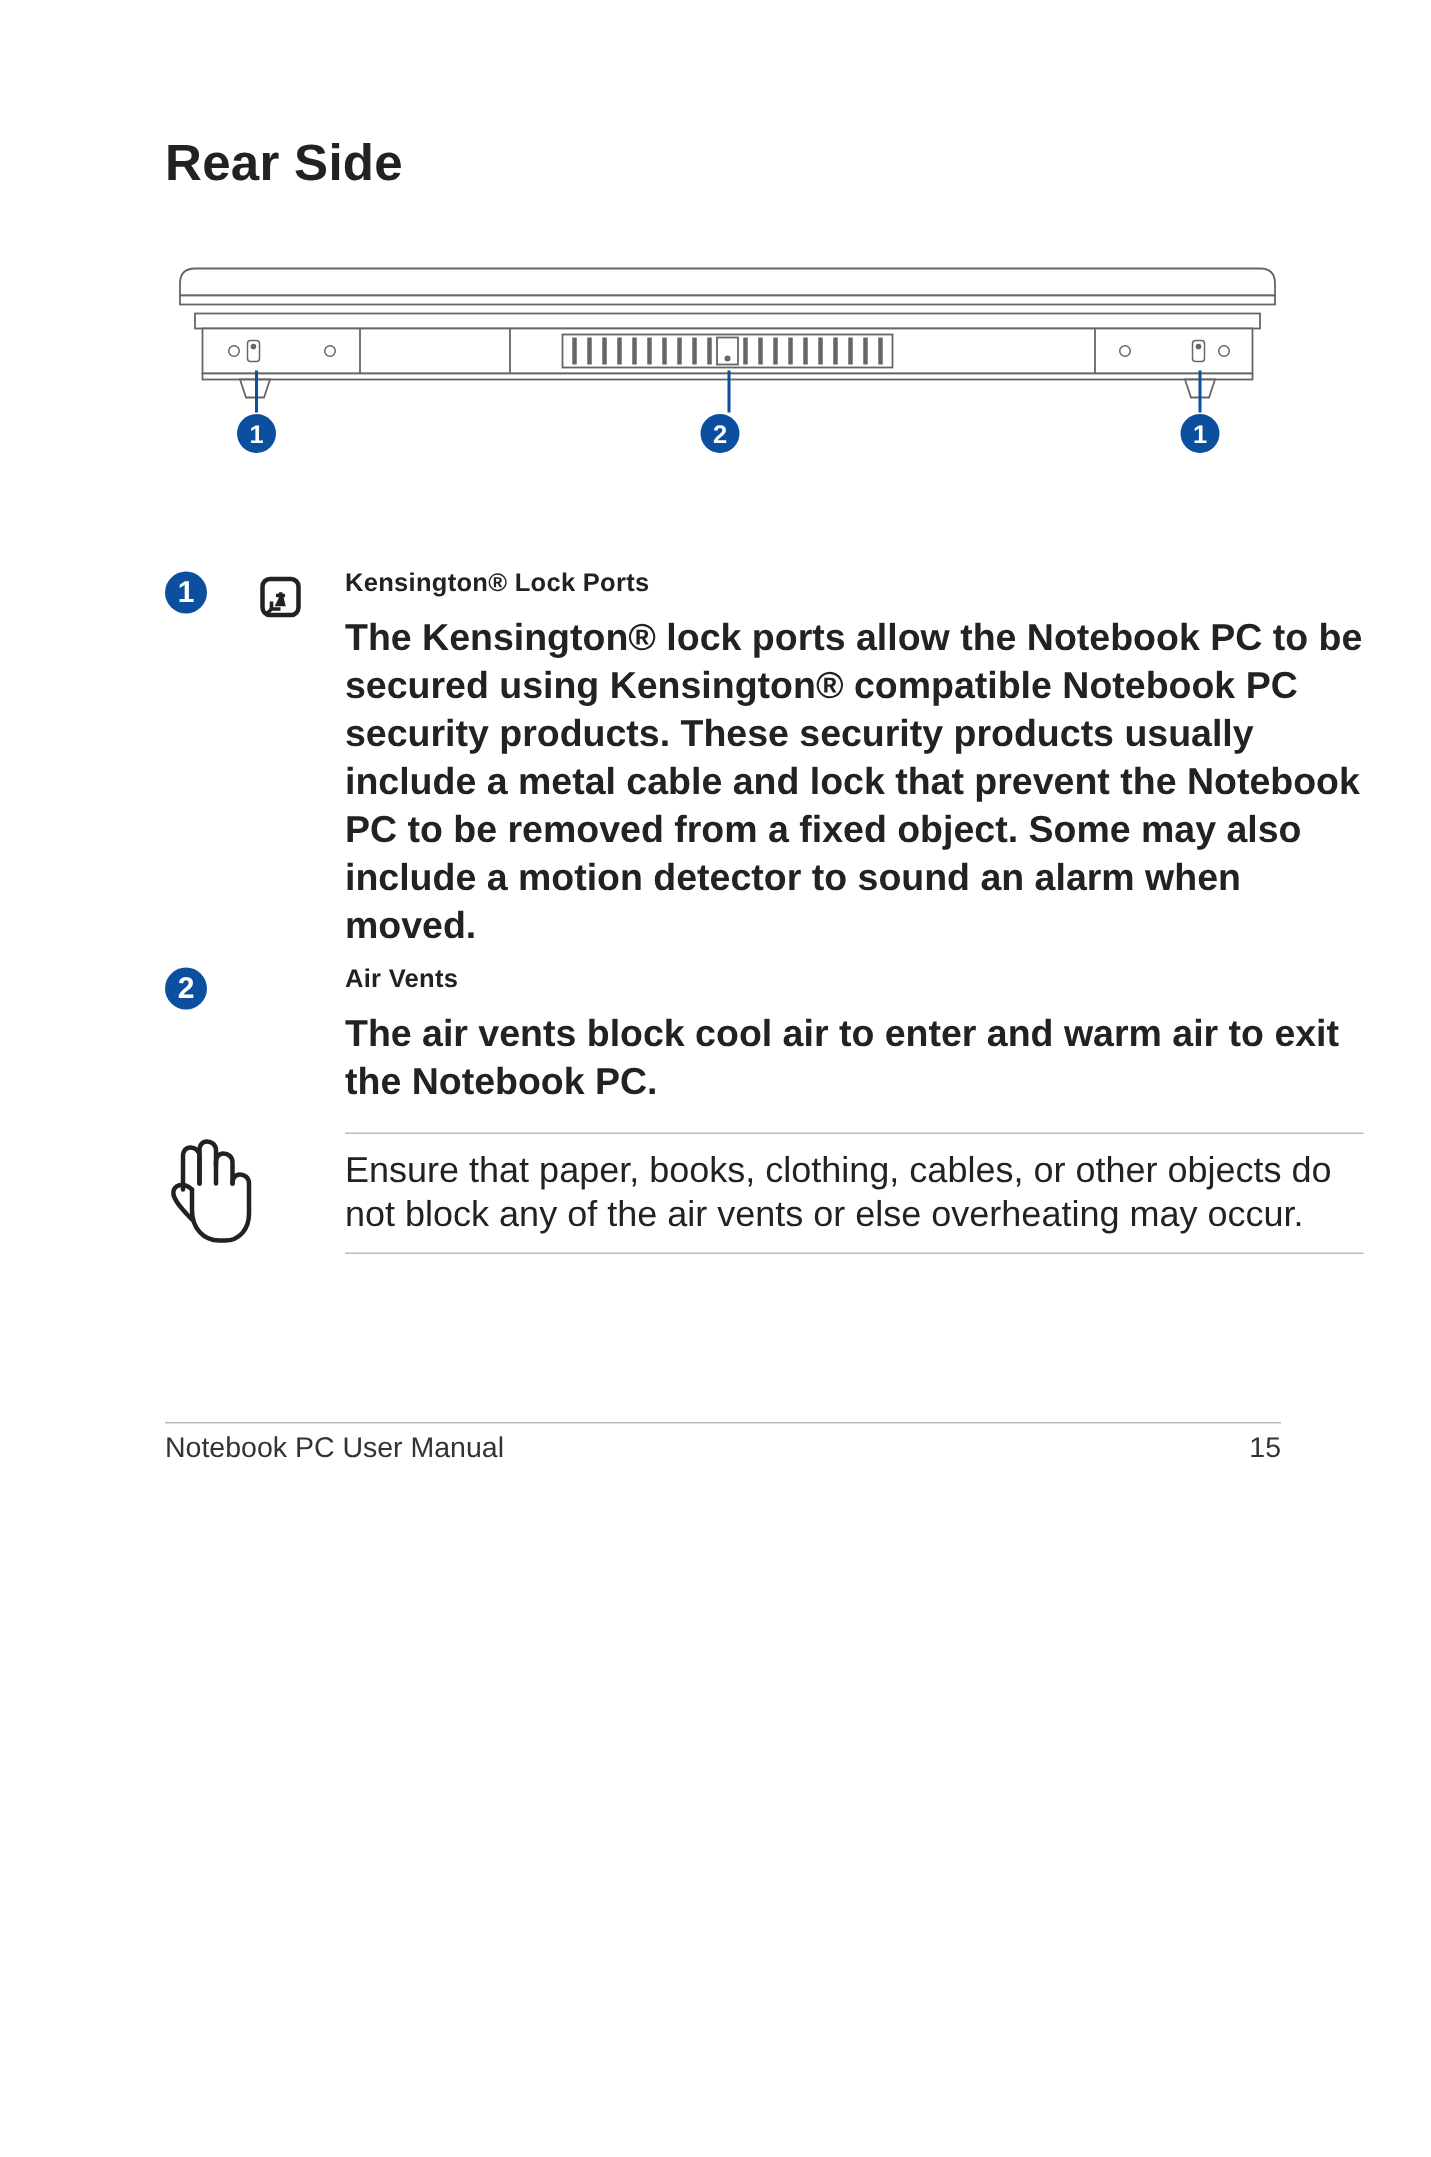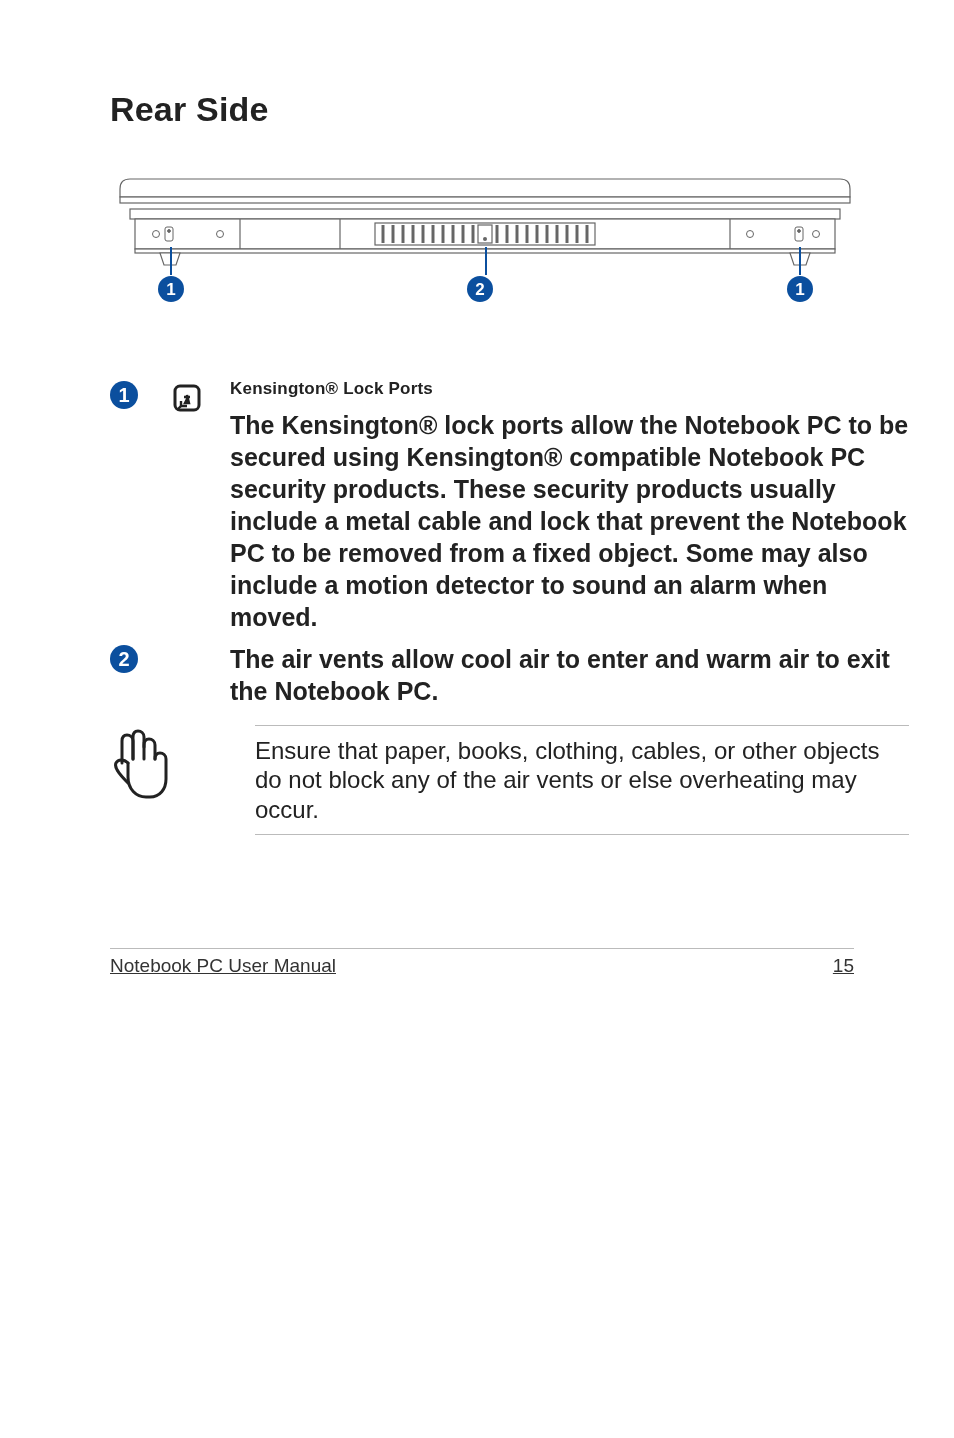--- a/index.html
+++ b/index.html
@@ -9,28 +9,28 @@
   .diagram-area { width: 100%; margin-bottom: 60px; }
   .diagram-area svg { display: block; }
   .item { display: flex; align-items: flex-start; margin-bottom: 10px; }
   .num-col { width: 60px; flex: 0 0 60px; display: flex; align-items: flex-start; justify-content: flex-start; padding-top: 2px; }
   .icon-col { width: 60px; flex: 0 0 60px; display: flex; align-items: flex-start; justify-content: flex-start; padding-top: 2px; }
   .text-col { flex: 1; }
   .item-heading { font-size: 17px; font-weight: 700; margin-bottom: 10px; letter-spacing: 0.2px; }
   .item-body { font-size: 25px; line-height: 1.28; font-weight: bold; }
   .num-badge { width: 28px; height: 28px; border-radius: 50%; background: #0B4F9E; color: #fff; font-weight: 700; font-size: 20px; display: flex; align-items: center; justify-content: center; }
   .lock-icon svg { display: block; }
-  .warn-row { display: flex; align-items: flex-start; margin-top: 18px; gap: 25px; }
+  .warn-row { display: flex; align-items: flex-start; margin-top: 18px; }
   .warn-icon { width: 120px; flex: 0 0 120px; display: flex; justify-content: flex-start; padding-top: 4px; }
   .warn-text-wrap { flex: 1; }
   .warn-divider { border: 0; border-top: 1px solid #bbb; margin: 0; }
   .warn-text { font-size: 24px; line-height: 1.22; padding: 10px 0 10px 0; }
   .footer { position: absolute; left: 110px; right: 100px; bottom: 55px; }
   .footer-line { border: 0; border-top: 1px solid #bbb; margin-bottom: 6px; }
-  .footer-row { display: flex; justify-content: space-between; font-size: 19px; color: #333; text-decoration: underline; }
+  .footer-row { display: flex; justify-content: space-between; font-size: 19px; color: #333; }
 </style>
 </head>
 <body>
 
 <div class="page">
 
   <div class="title">Rear Side</div>
 
   <div class="diagram-area">
     <svg viewBox="0 0 750 150" width="750" height="150">
@@ -131,21 +131,22 @@
       <div class="item-body">The Kensington® lock ports allow the Notebook PC to be secured using Kensington® compatible Notebook PC security products. These security products usually include a metal cable and lock that prevent the Notebook PC to be removed from a fixed object. Some may also include a motion detector to sound an alarm when moved.</div>
     </div>
   </div>
 
   <div class="item" style="margin-top:6px;">
     <div class="num-col">
       <div class="num-badge">2</div>
     </div>
     <div class="icon-col"></div>
     <div class="text-col">
-      <div class="item-body">The air vents allow cool air to enter and warm air to exit the Notebook PC.</div>
+      <div class="item-heading">Air Vents</div>
+      <div class="item-body">The air vents block cool air to enter and warm air to exit the Notebook PC.</div>
     </div>
   </div>
 
   <div class="warn-row">
     <div class="warn-icon">
       <svg width="66" height="74" viewBox="0 0 66 74">
         <g fill="none" stroke="#222" stroke-width="3" stroke-linecap="round" stroke-linejoin="round">
           <path d="M18 34 L18 48 C18 60 26 68 36 68 L40 68 C50 68 56 60 56 50 L56 30 C56 26 53 24 50 24 C47 24 45 26 45 30"></path>
           <path d="M45 30 L45 16 C45 12 42 10 39 10 C36 10 34 12 34 16 L34 30"></path>
           <path d="M34 18 L34 8 C34 4 31 2 28 2 C25 2 23 4 23 8 L23 30"></path>

